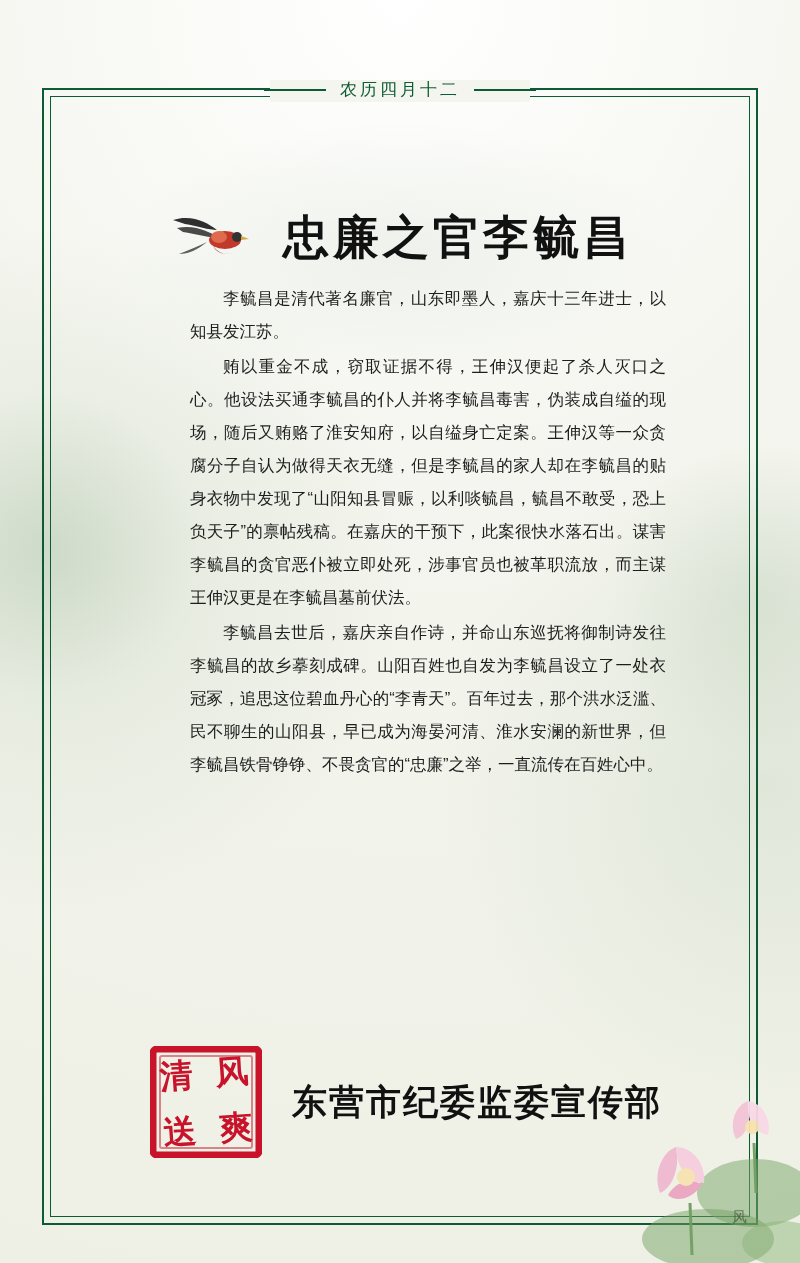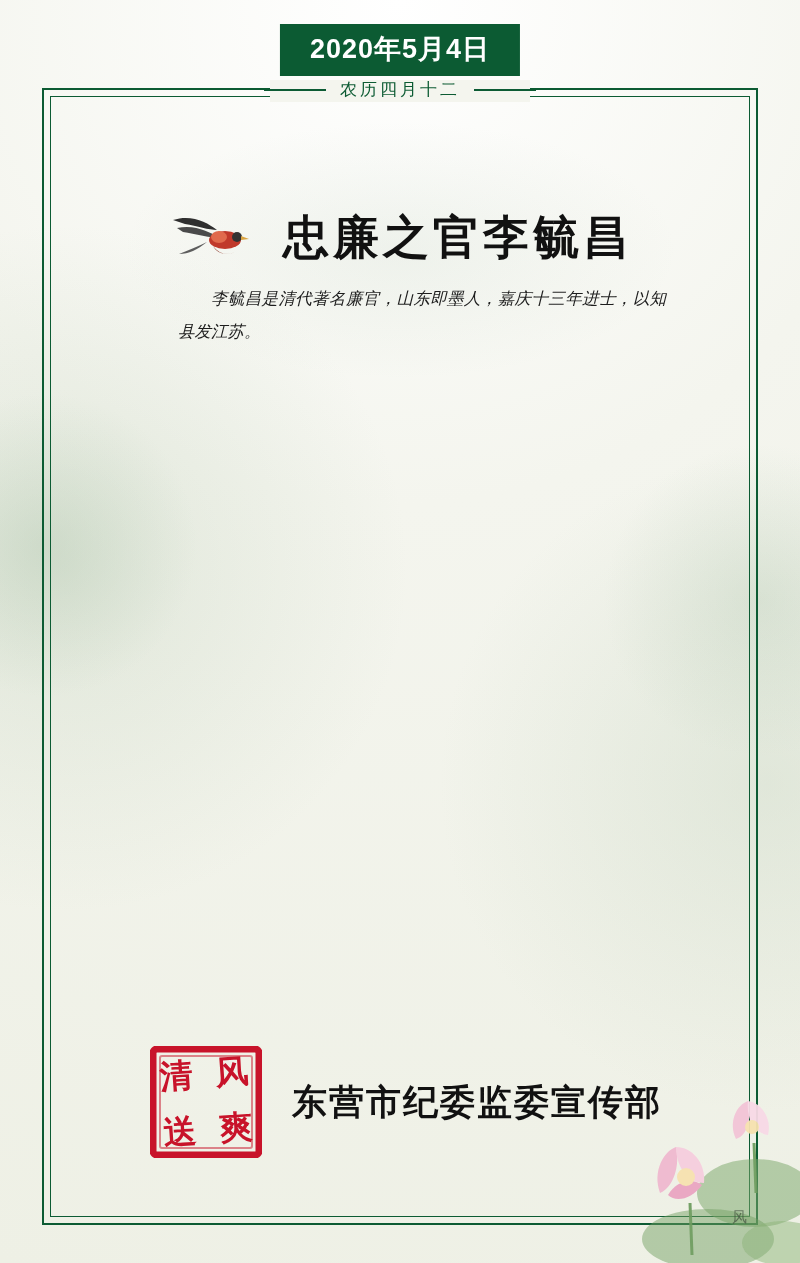--- a/index.html
+++ b/index.html
@@ -150,23 +150,22 @@
     left: 178px;
     top: 282px;
     width: 488px;
     font-family: "Liberation Sans", sans-serif;
     font-size: 16.5px;
     line-height: 33px;
     color: #1d1d1d;
     text-align: justify;
   }
   .article-body p {
-    margin: 0 0 2px 0;
+    margin: 0 0 2px 12px;
     text-indent: 2em;
-    font-style: italic;
   }
 
   
   .footer-row {
     position: absolute;
     left: 150px;
     top: 1046px;
     display: flex;
     align-items: center;
     gap: 30px;
@@ -225,21 +224,20 @@
 <div id="poster">
 
   <div class="wash wash-left"></div>
   <div class="wash wash-right"></div>
   <div class="wash wash-top"></div>
 
   <div class="frame-outer"></div>
   <div class="frame-inner"></div>
   <div class="frame-notch"></div>
 
-  <div class="date-banner">2020年5月4日</div>
 
   <div class="lunar-row">
     <span class="lunar-rule"></span>
     <span class="lunar-text">农历四月十二</span>
     <span class="lunar-rule"></span>
   </div>
 
   <div class="title-row">
     <span class="bird-icon">
       <svg viewBox="0 0 84 64" width="84" height="64" aria-hidden="true">
@@ -251,20 +249,22 @@
         <path d="M74 30 L82 33 L74 34 Z" fill="#d9a441"></path>
         <path d="M46 40 C52 48, 60 50, 68 46 C60 50, 50 48, 46 40 Z" fill="#8d3b2e"></path>
         <path d="M40 36 C30 44, 22 48, 12 48 C22 44, 32 40, 40 36 Z" fill="#5d5d5d"></path>
       </svg>
     </span>
     <h1 class="article-title">忠廉之官李毓昌</h1>
   </div>
 
   <div class="article-body">
     <p>李毓昌是清代著名廉官，山东即墨人，嘉庆十三年进士，以知县发江苏。</p>
+    <p>贿以重金不成，窃取证据不得，王伸汉便起了杀人灭口之心。他设法买通李毓昌的仆人并将李毓昌毒害，伪装成自缢的现场，随后又贿赂了淮安知府，以自缢身亡定案。王伸汉等一众贪腐分子自认为做得天衣无缝，但是李毓昌的家人却在李毓昌的贴身衣物中发现了“山阳知县冒赈，以利啖毓昌，毓昌不敢受，恐上负天子”的禀帖残稿。在嘉庆的干预下，此案很快水落石出。谋害李毓昌的贪官恶仆被立即处死，涉事官员也被革职流放，而主谋王伸汉更是在李毓昌墓前伏法。</p>
+    <p>李毓昌去世后，嘉庆亲自作诗，并命山东巡抚将御制诗发往李毓昌的故乡摹刻成碑。山阳百姓也自发为李毓昌设立了一处衣冠冢，追思这位碧血丹心的“李青天”。百年过去，那个洪水泛滥、民不聊生的山阳县，早已成为海晏河清、淮水安澜的新世界，但李毓昌铁骨铮铮、不畏贪官的“忠廉”之举，一直流传在百姓心中。</p>
   </div>
 
   <div class="footer-row">
     <span class="seal">
       <svg viewBox="0 0 112 112" width="112" height="112" aria-hidden="true">
         <rect x="3" y="3" width="106" height="106" rx="4" fill="none" stroke="#c8132a" stroke-width="7"></rect>
         <rect x="10" y="10" width="92" height="92" rx="2" fill="none" stroke="#c8132a" stroke-width="2" opacity=".5"></rect>
       </svg>
       <span class="seal-text">
         <span>清</span>

